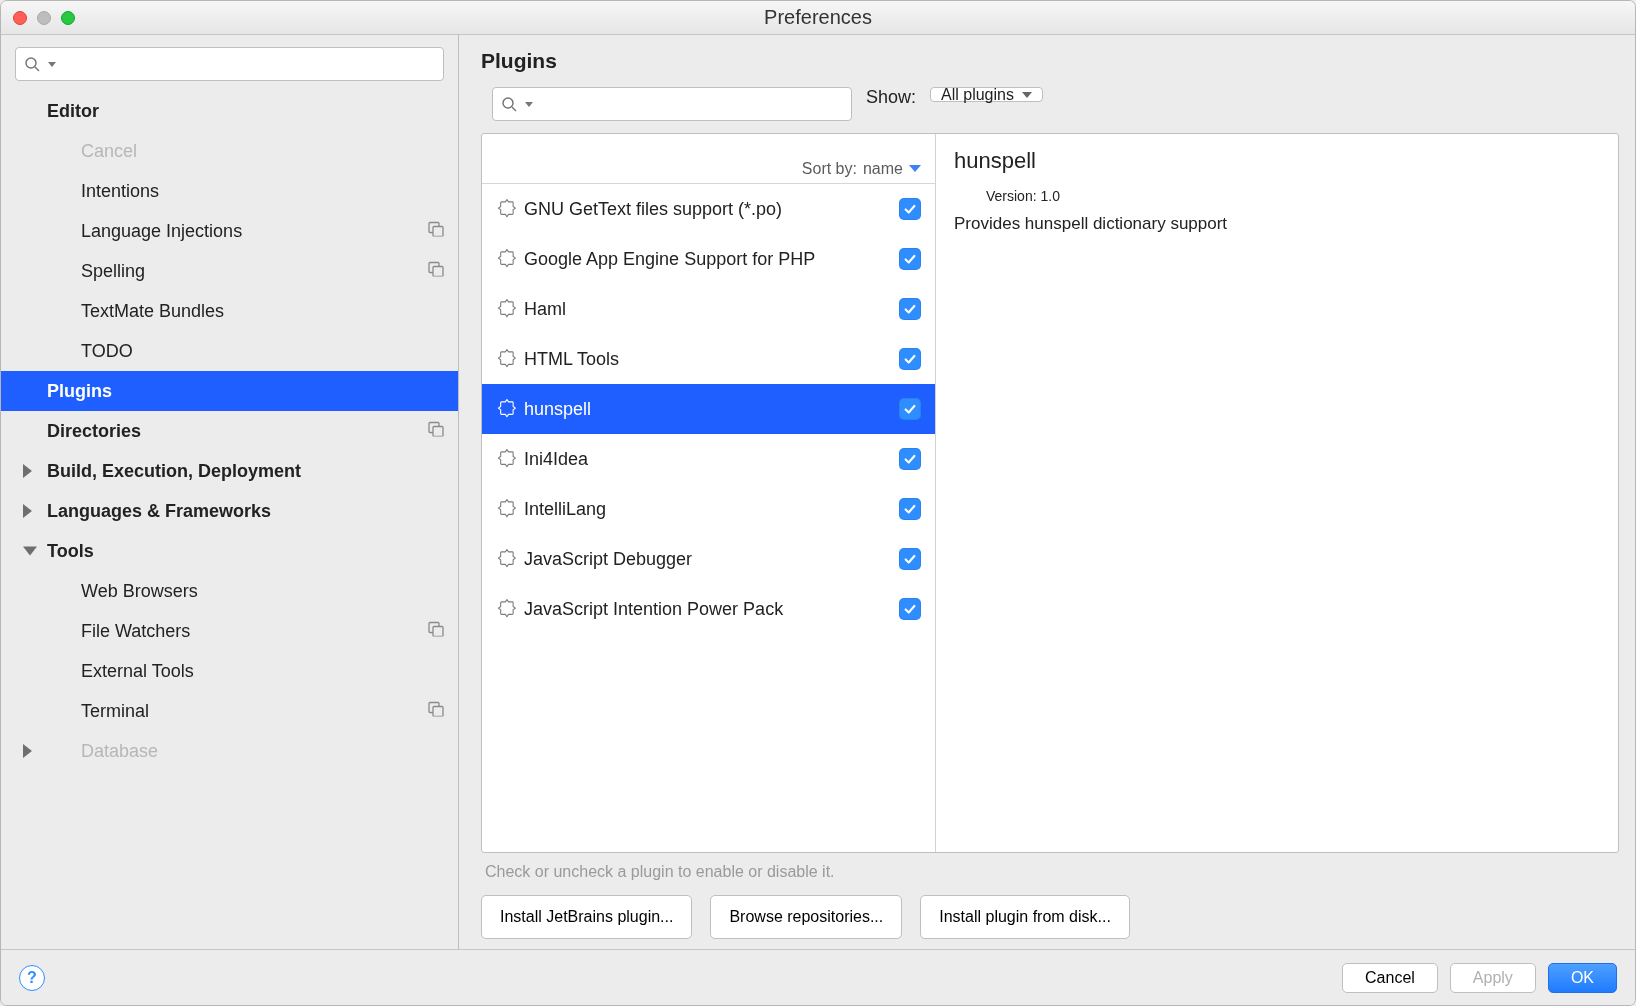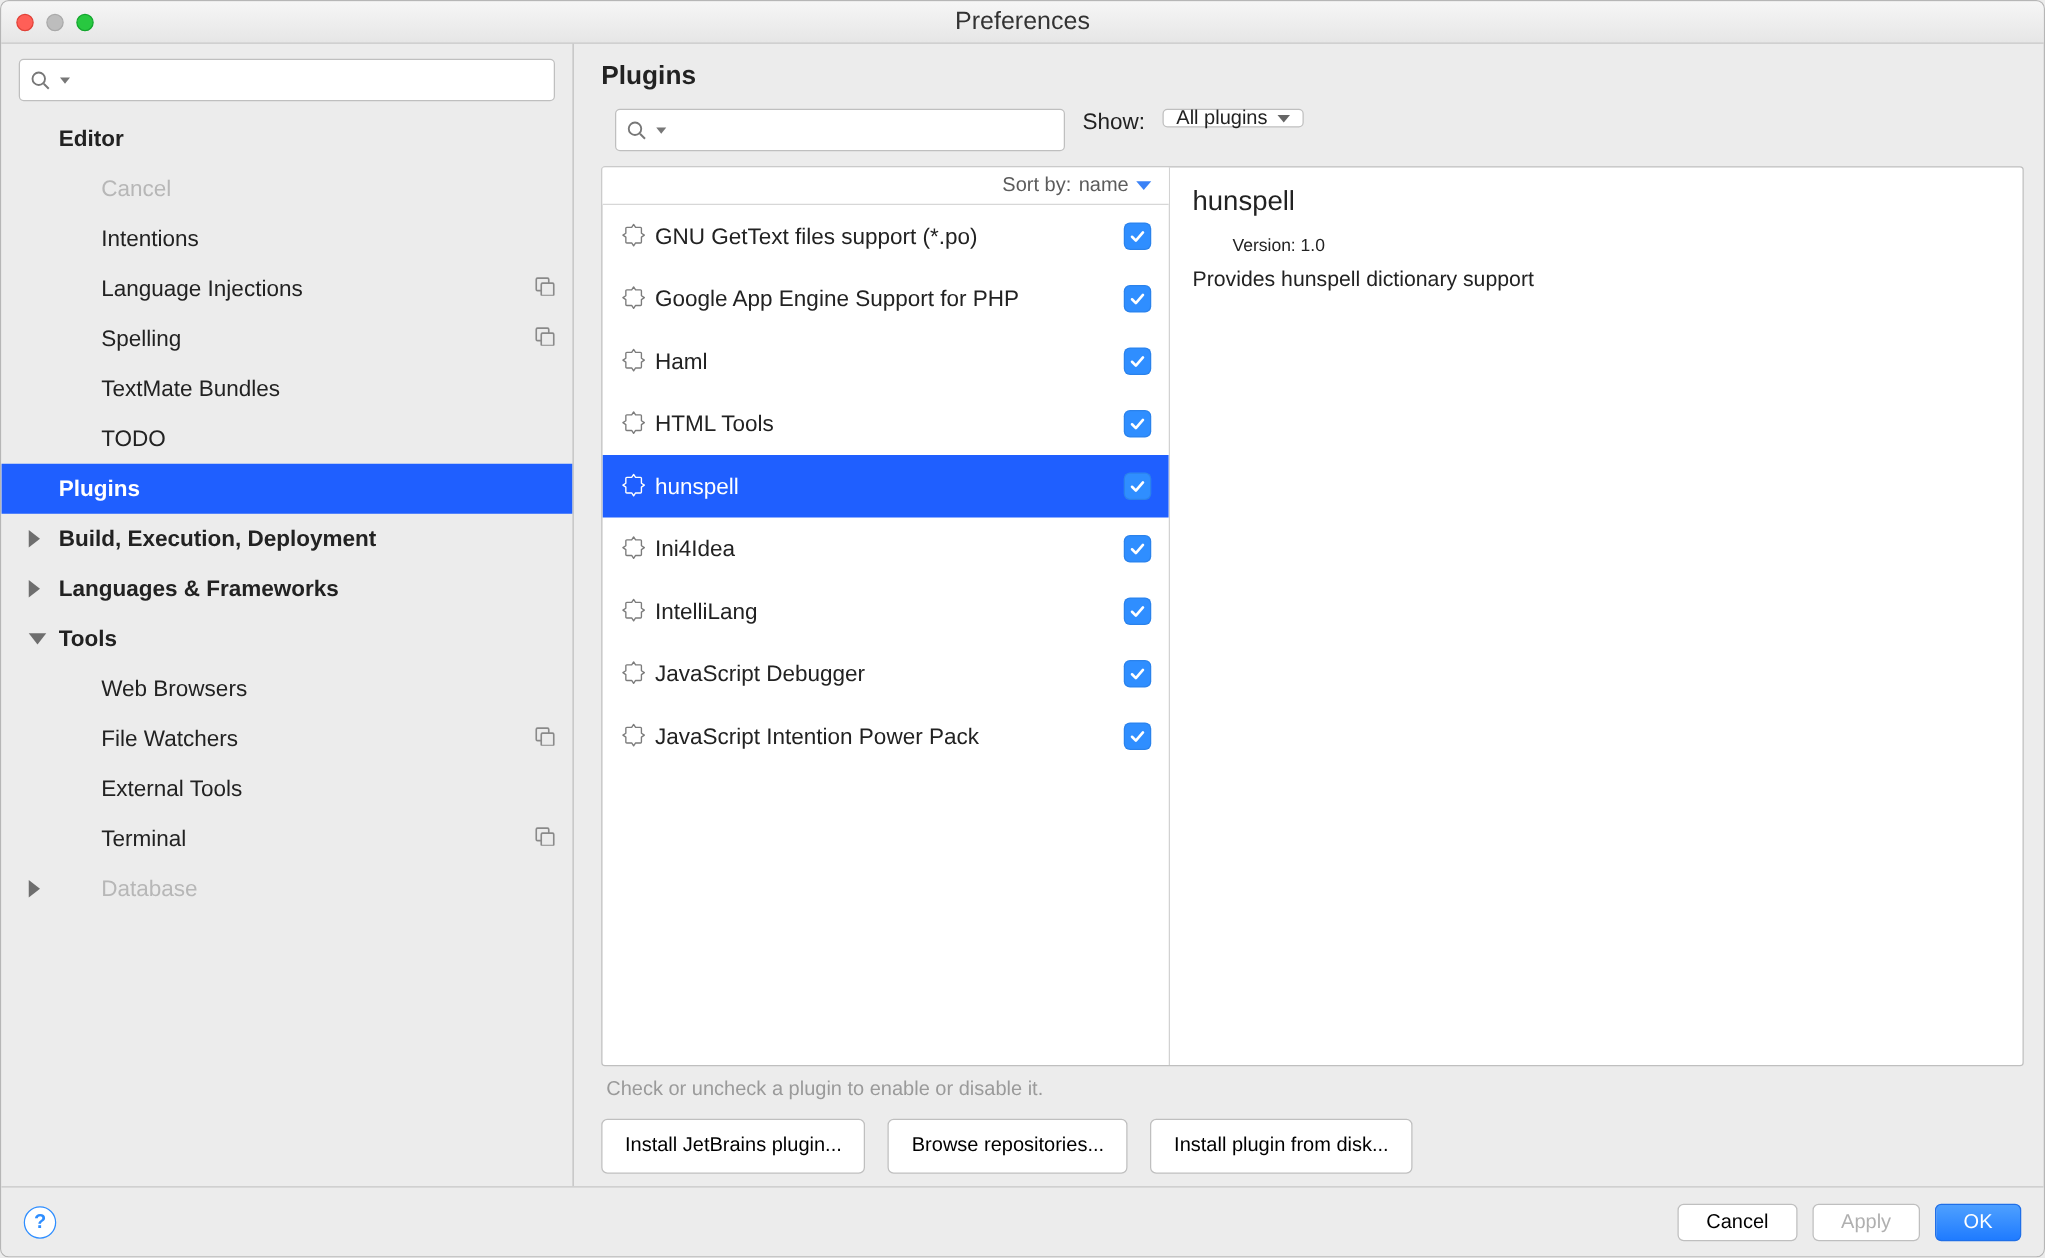--- a/index.html
+++ b/index.html
@@ -109,21 +109,21 @@
     display: flex; align-items: center; padding: 0 10px; gap: 8px; font-size: 16px; cursor: pointer;
   }
   .dropdown .caret { width: 0; height: 0; border-left: 5px solid transparent; border-right: 5px solid transparent; border-top: 6px solid #666; }
   .split {
     flex: 1; display: flex; border: 1px solid #bfbfbf; border-radius: 3px; background: #fff; min-height: 0;
   }
   .plugin-list-col { width: 454px; border-right: 1px solid #d2d2d2; display: flex; flex-direction: column; min-height: 0; }
   .sort-header {
     height: 30px; background: #fff; border-bottom: 1px solid #d7d7d7;
     display: flex; align-items: center; justify-content: flex-end; padding-right: 14px; gap: 6px;
-    color: #5c5c5c; font-size: 16px;
+    color: #5c5c5c; font-size: 16px; margin-top: 20px;
   }
   .sort-header .caret-down { width: 0; height: 0; border-left: 6px solid transparent; border-right: 6px solid transparent; border-top: 7px solid #3b82f6; }
   .plugin-list { flex: 1; overflow: auto; }
   .plugin-row {
     display: flex; align-items: center; height: 50px;
     padding: 0 14px; cursor: pointer; gap: 6px;
   }
   .plugin-row .pname { flex: 1; font-size: 18px; white-space: nowrap; overflow: hidden; text-overflow: ellipsis; }
   .plugin-row.selected { background: #1f5fff; color: #fff; }
   .plugin-icon { width: 22px; height: 22px; position: relative; }
@@ -220,20 +220,27 @@
               </svg></span>
           </div>
           <div class="tree-row" data-depth="1">
             <span class="label">TextMate Bundles</span>
           </div>
           <div class="tree-row" data-depth="1">
             <span class="label">TODO</span>
           </div>
           <div class="tree-row bold selected" data-depth="0">
             <span class="label">Plugins</span>
+          </div>
+          <div class="tree-row bold has-scope" data-depth="0">
+            <span class="label">Directories</span>
+            <span class="copy-icon scope-overlay"><svg width="16" height="16" viewBox="0 0 16 16">
+                <rect x="1" y="2" width="10" height="10" rx="1" fill="none" stroke="currentColor" stroke-width="1.3"></rect>
+                <rect x="5" y="6" width="10" height="10" rx="1" fill="#ececec" stroke="currentColor" stroke-width="1.3"></rect>
+              </svg></span>
           </div>
           <div class="tree-row bold" data-depth="0">
             <span class="disclosure right"></span>
             <span class="label">Build, Execution, Deployment</span>
           </div>
           <div class="tree-row bold" data-depth="0">
             <span class="disclosure right"></span>
             <span class="label">Languages &amp; Frameworks</span>
           </div>
           <div class="tree-row bold" data-depth="0">

